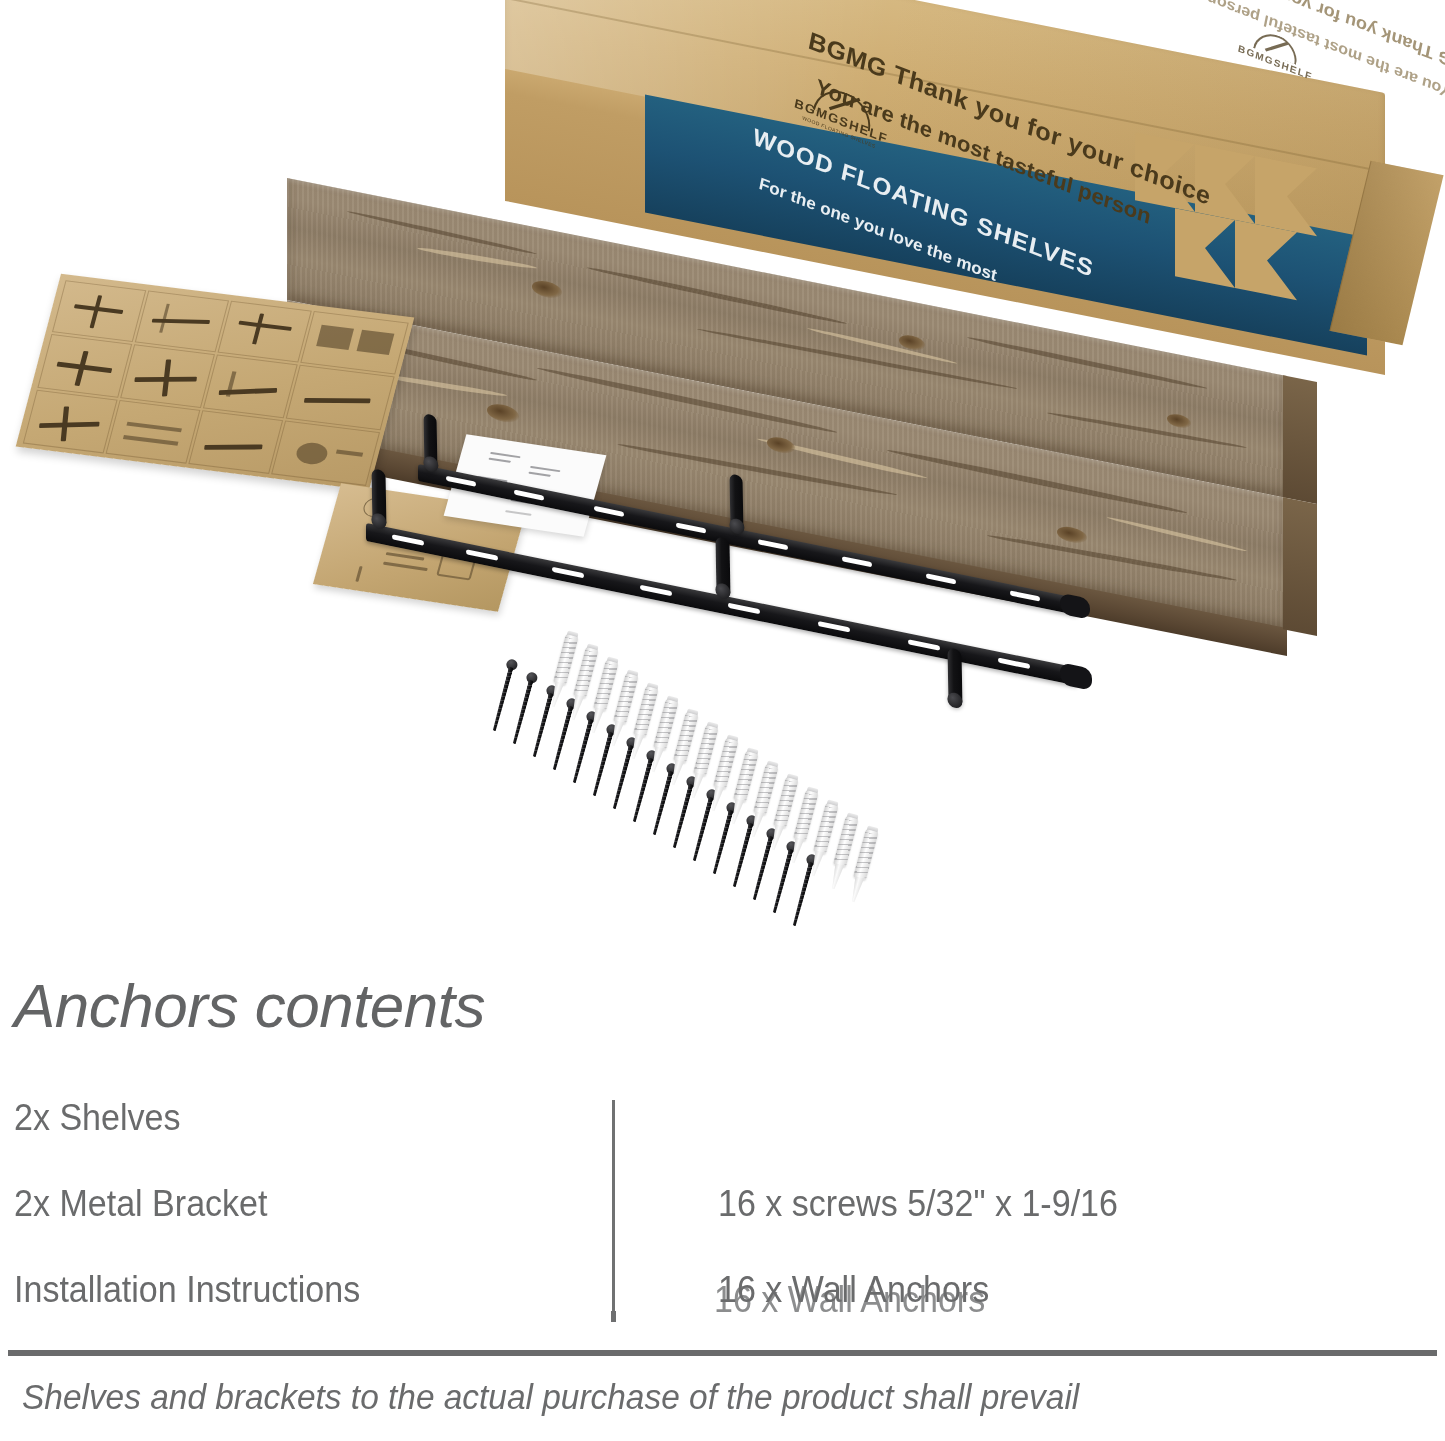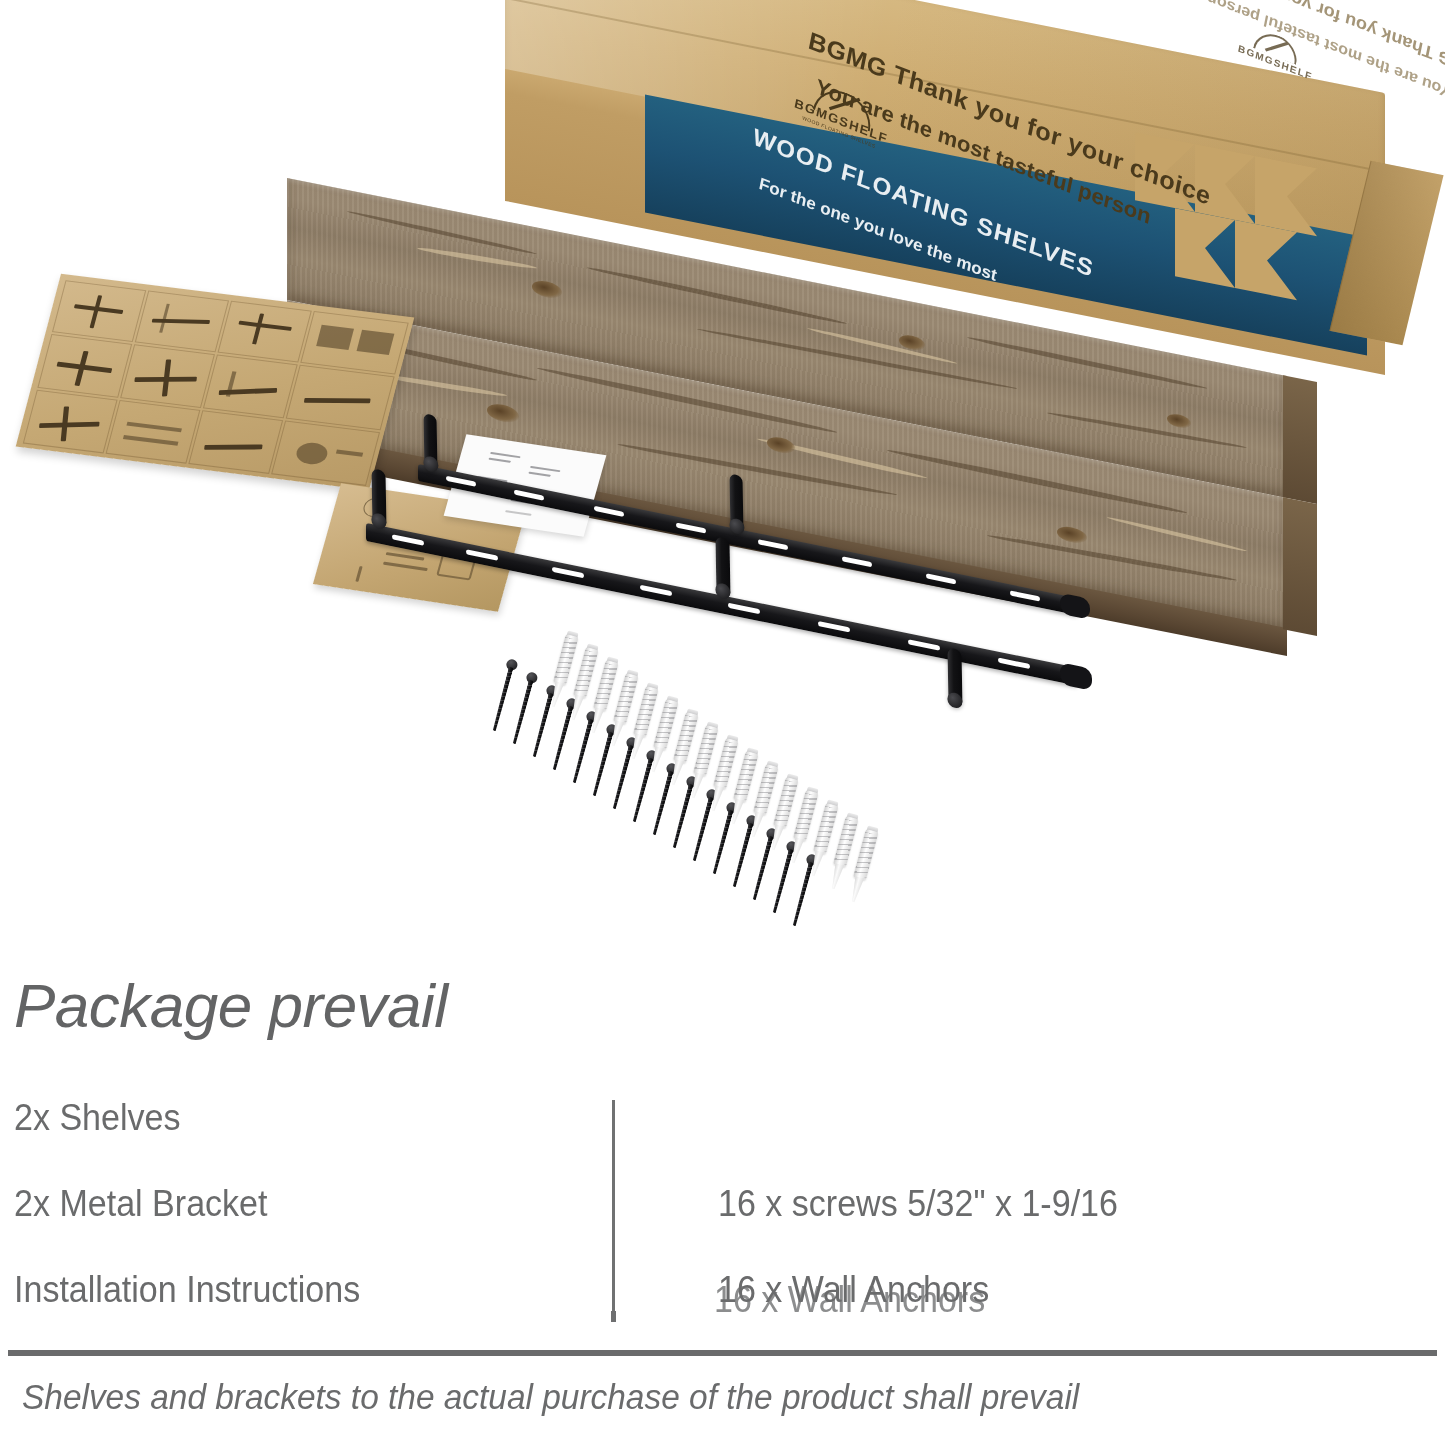--- a/index.html
+++ b/index.html
@@ -527,21 +527,21 @@
           <div class="cap"></div>
           <div class="body"></div>
           <div class="ribs"></div>
           <div class="tip"></div>
         </div>
     </div>
 
   </div>
 
   <div id="content">
-    <div id="title">Package prevail</div>
+    <div id="title">Anchors contents</div>
 
     <div class="litem" id="li-shelves">2x Shelves</div>
     <div class="litem" id="li-bracket">2x Metal Bracket</div>
     <div class="litem" id="li-instr">Installation Instructions</div>
 
     <div id="vdiv"></div>
     <div id="vdot"></div>
 
     <div class="litem" id="ri-screws">16 x screws 5/32" x 1-9/16</div>
     <div class="litem" id="ri-anchors-ghost">16 x Wall Anchors</div>

